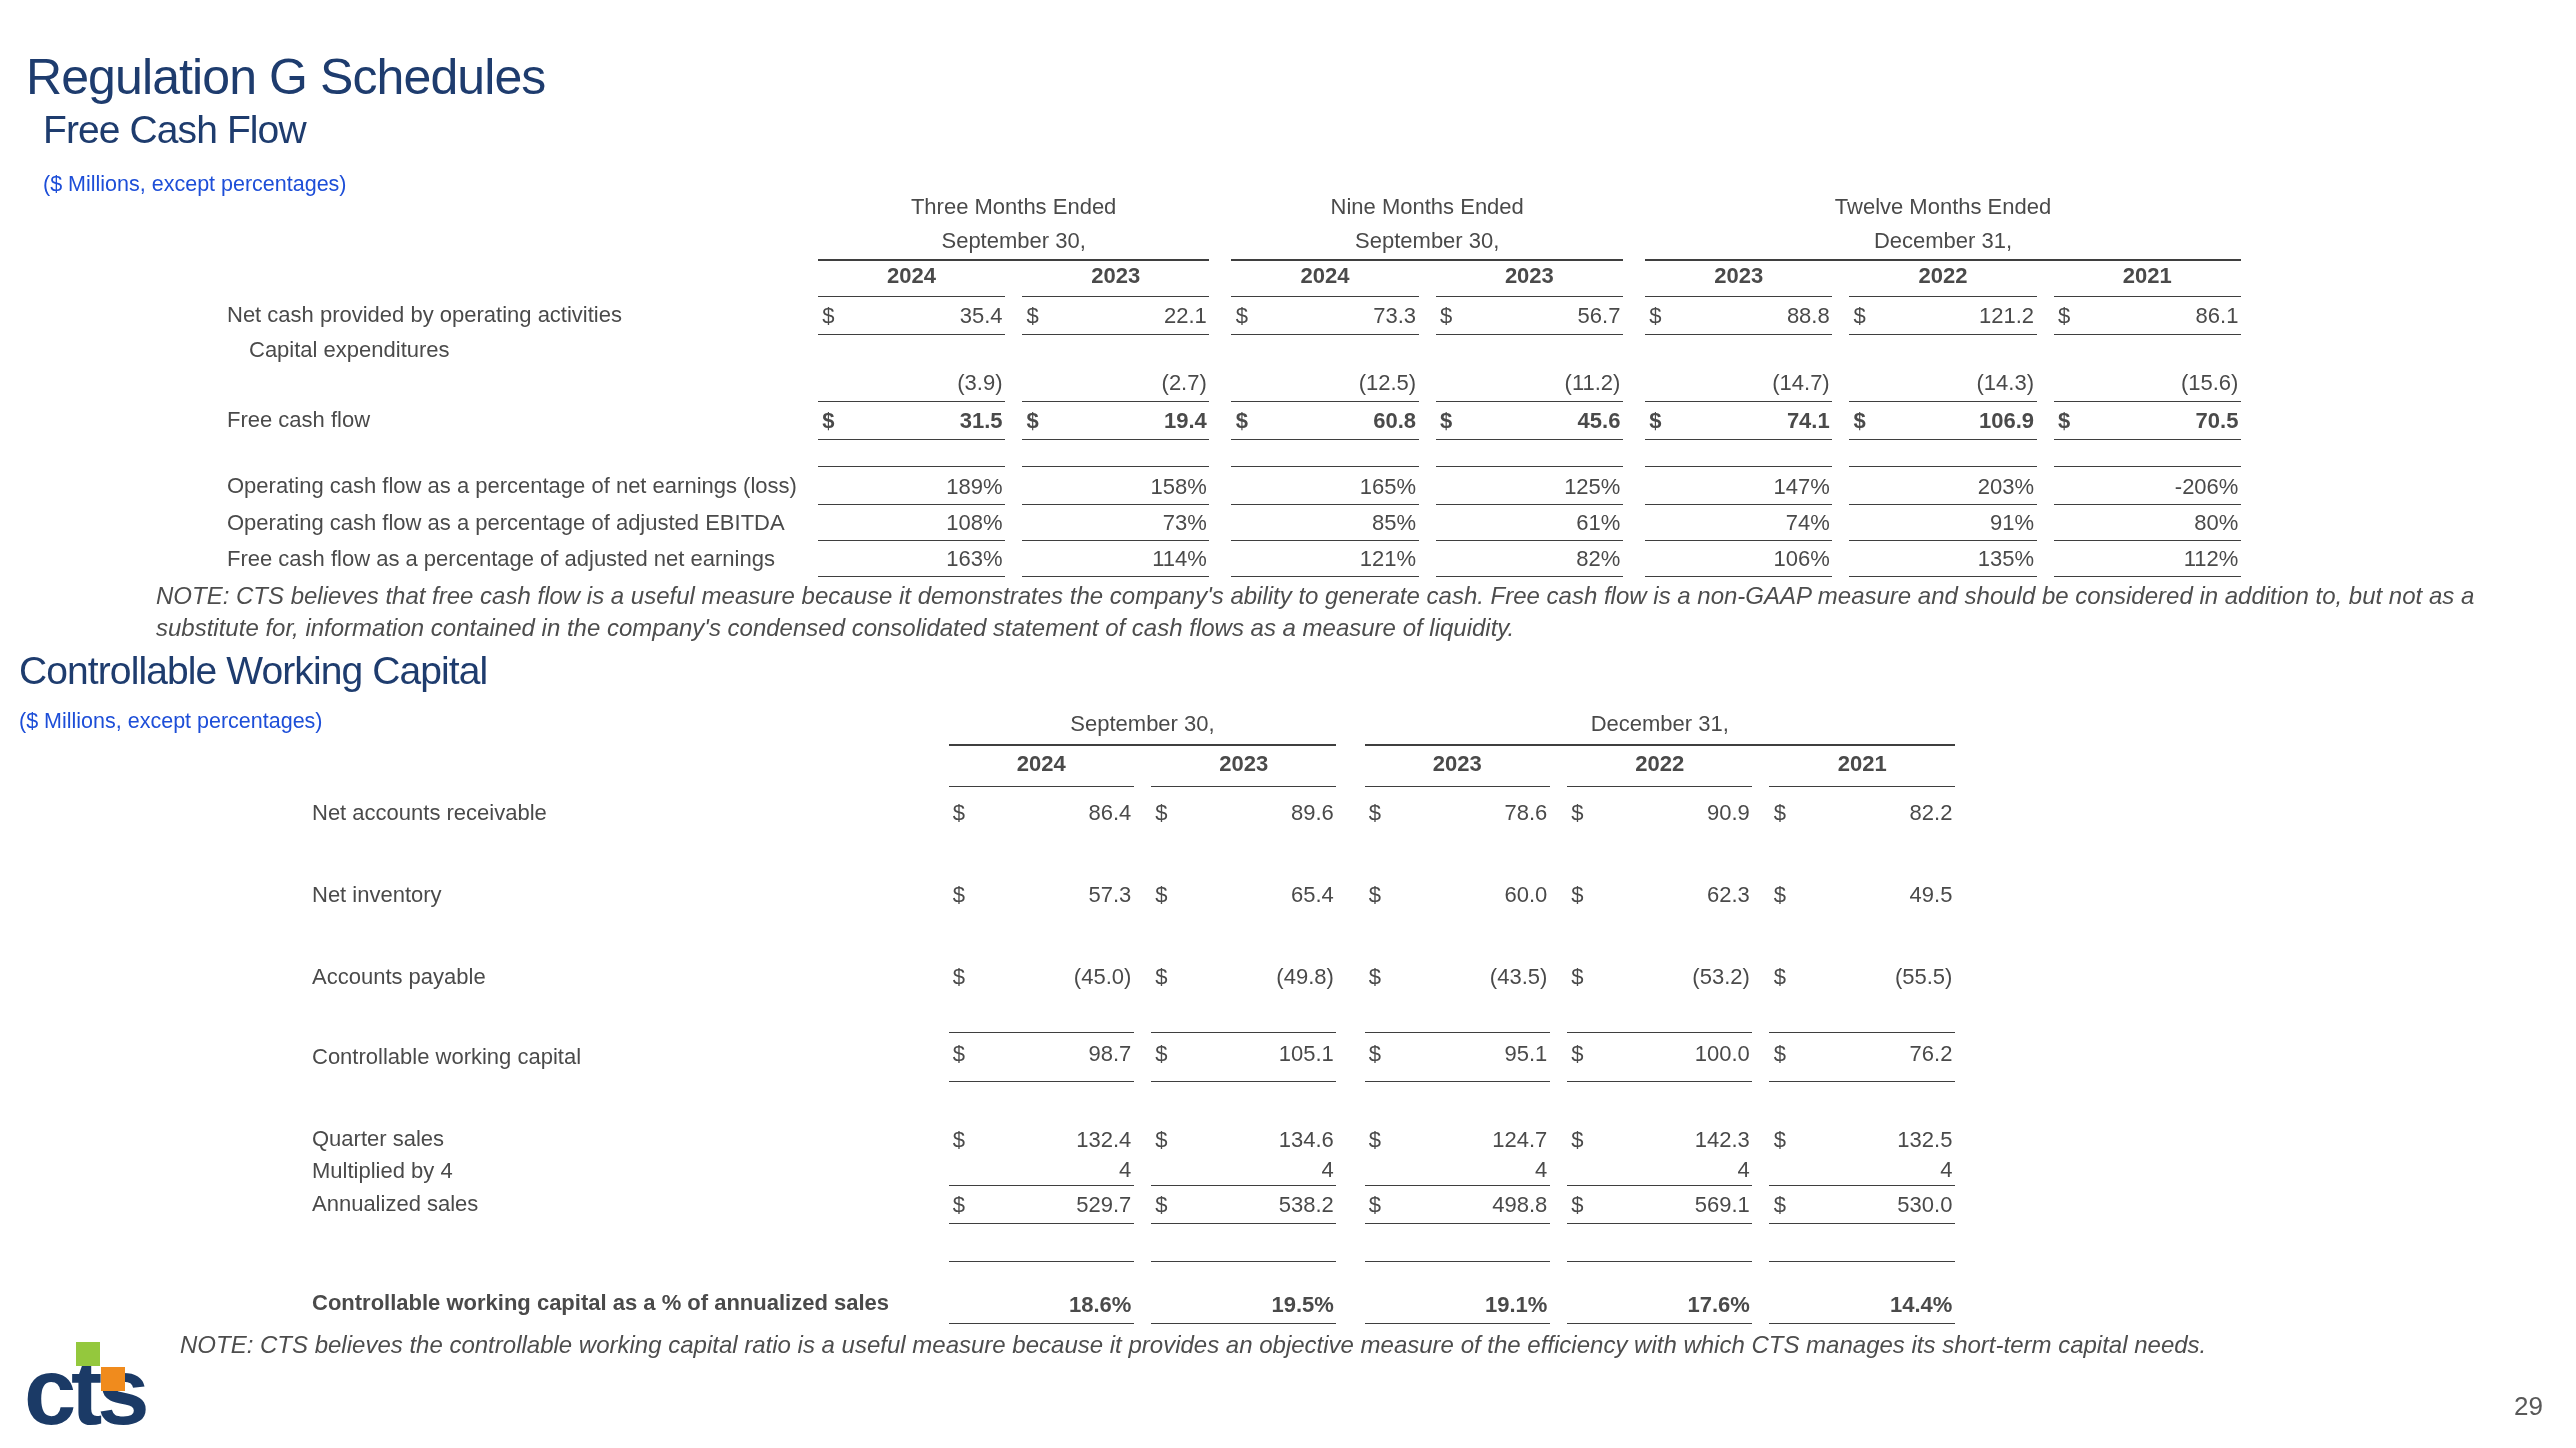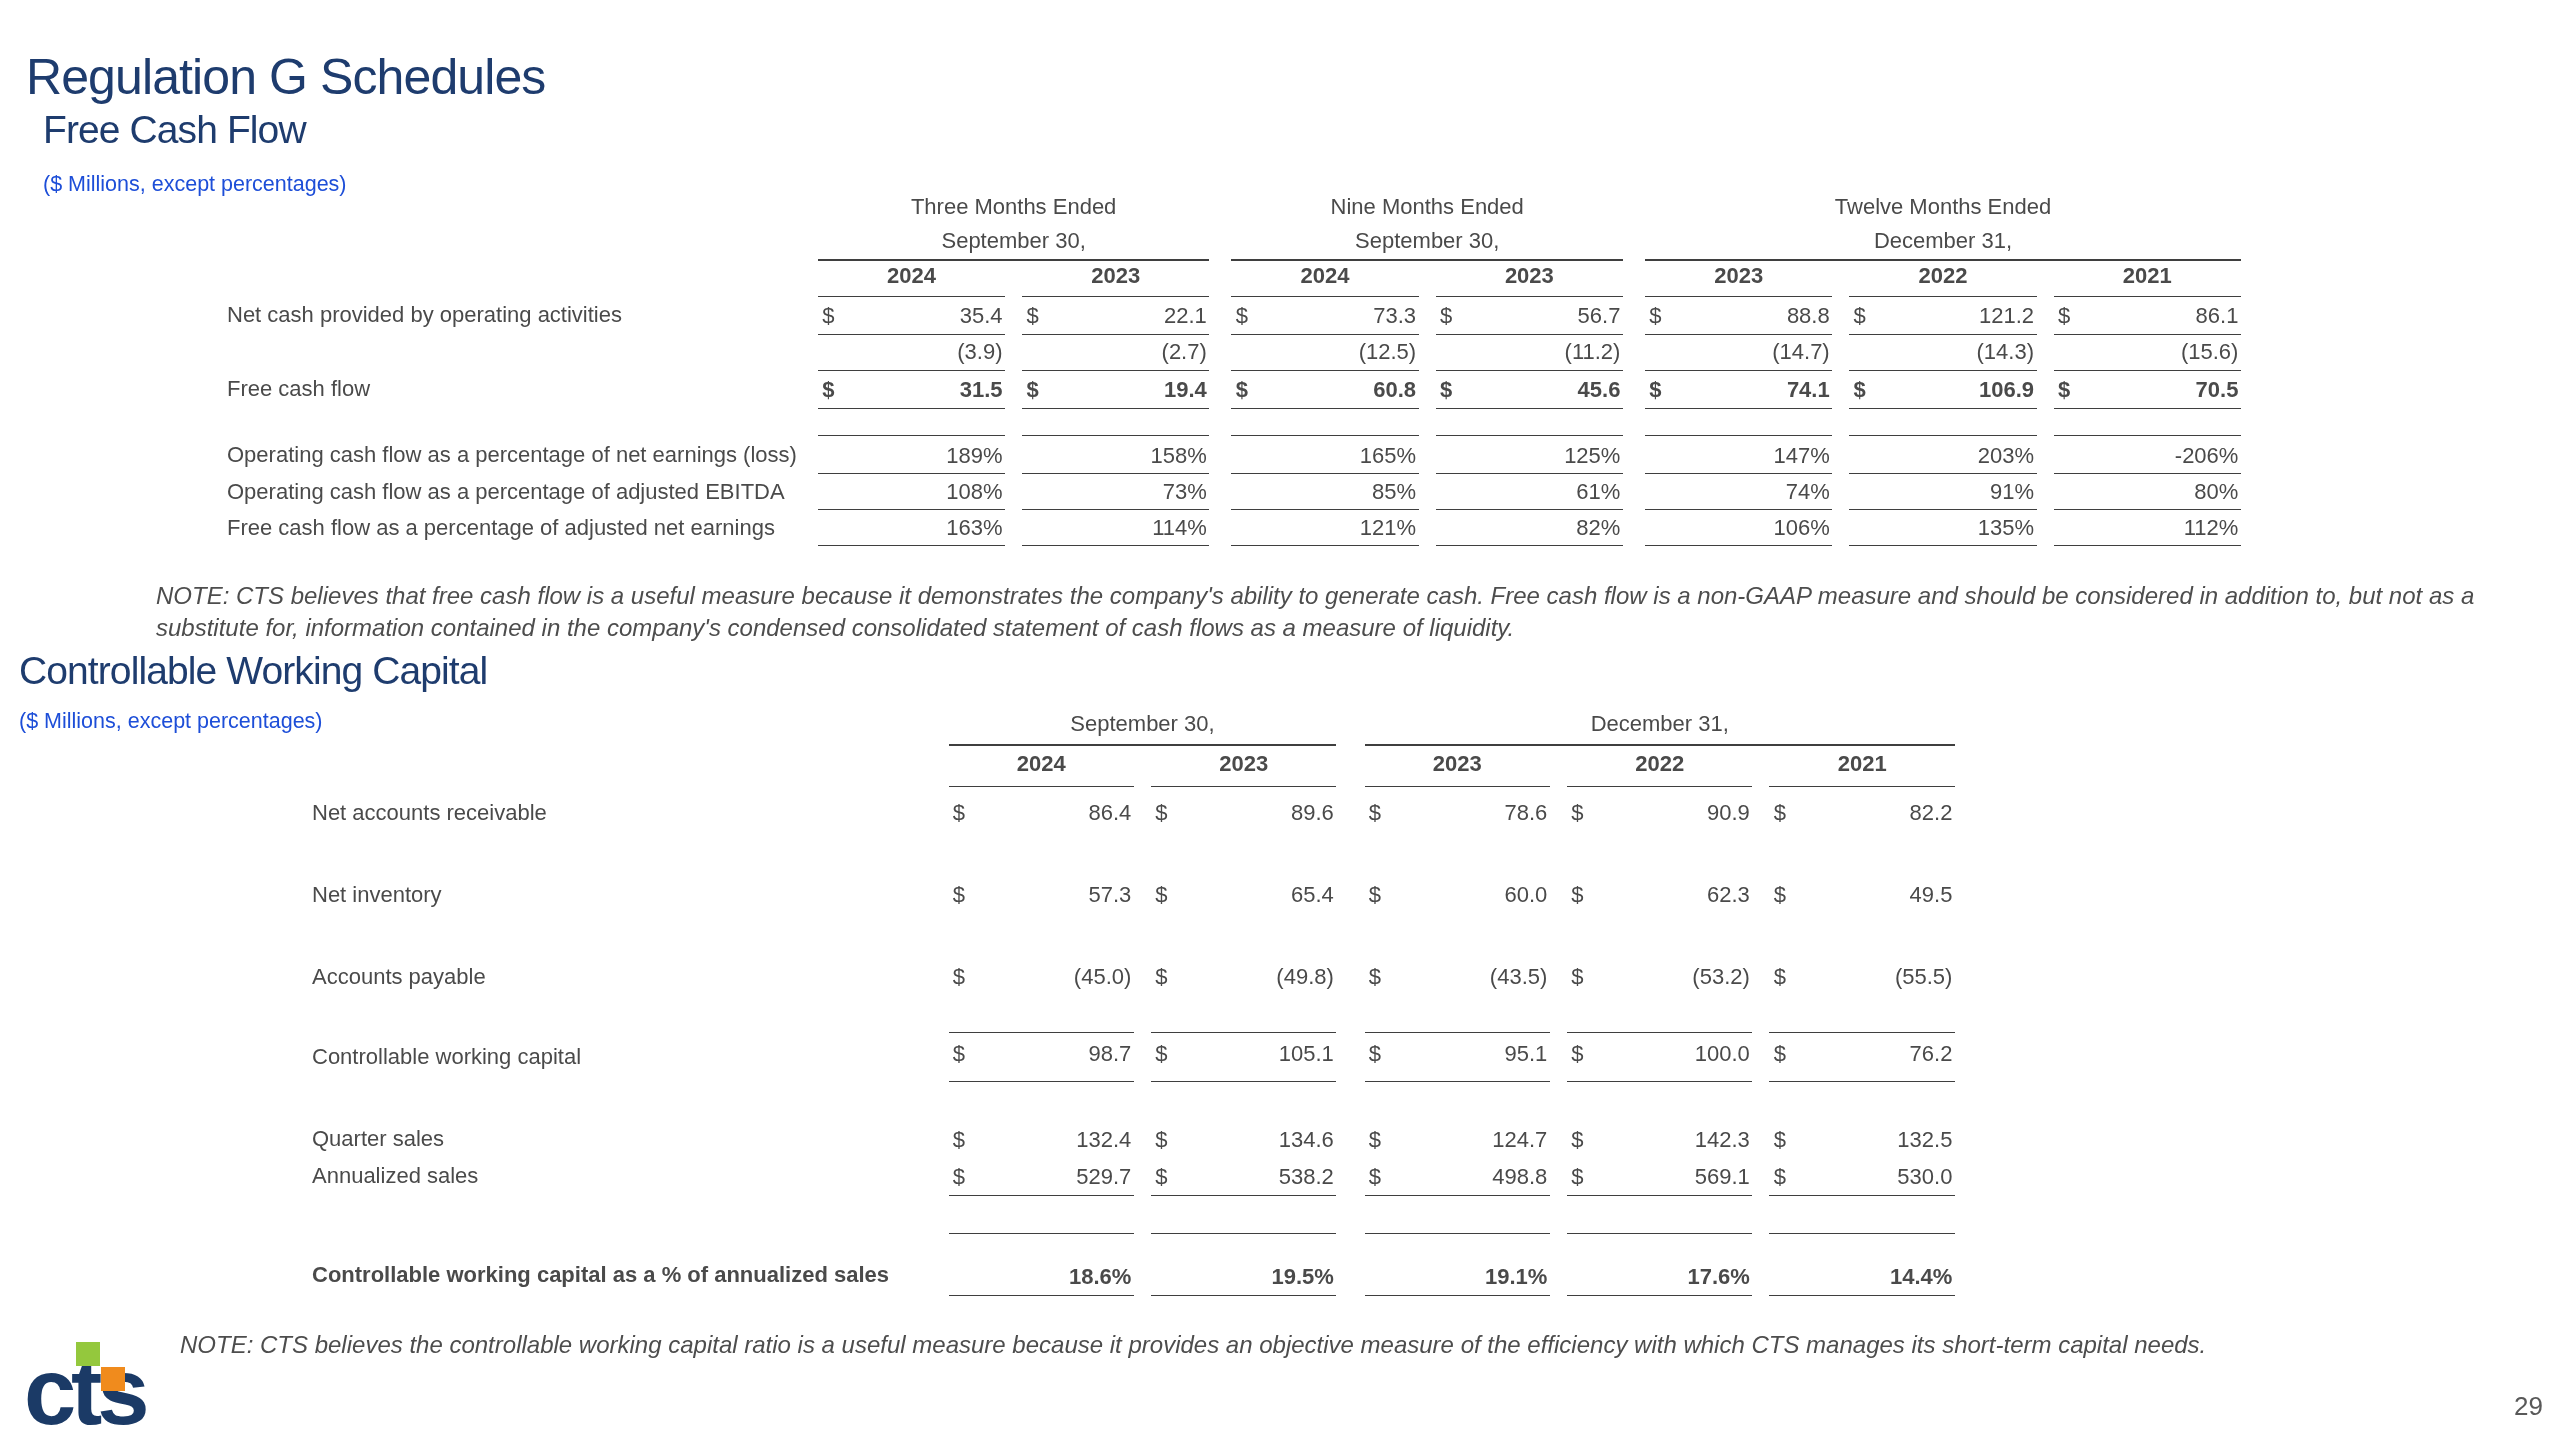--- a/index.html
+++ b/index.html
@@ -140,20 +140,36 @@
         </td>
         <td></td>
     <td class="u">
           <div class="cell">
             <span>$</span>
             <span>86.1</span>
           </div>
         </td>
   </tr>
 
+  <tr style="height:31px;">
+    <td class="lbl indent">Capital expenditures</td>
+    <td></td>
+        <td></td>
+        <td></td>
+        <td></td>
+        <td></td>
+        <td></td>
+        <td></td>
+        <td></td>
+        <td></td>
+        <td></td>
+        <td></td>
+        <td></td>
+        <td></td>
+  </tr>
 
   <tr style="height:36px;">
     <td></td>
     <td class="u">
           <span class="num">(3.9)</span>
         </td>
         <td></td>
     <td class="u">
           <span class="num">(2.7)</span>
         </td>
@@ -566,20 +582,42 @@
         </td>
         <td></td>
     <td class="vbot">
           <div class="cell">
             <span>$</span>
             <span>132.5</span>
           </div>
         </td>
   </tr>
 
+  <tr style="height:23px;">
+    <td class="lbl">Multiplied by 4</td>
+    <td class="u">
+          <span class="num" style="padding-bottom:1.7px;">4</span>
+        </td>
+        <td></td>
+    <td class="u">
+          <span class="num" style="padding-bottom:1.7px;">4</span>
+        </td>
+        <td></td>
+    <td class="u">
+          <span class="num" style="padding-bottom:1.7px;">4</span>
+        </td>
+        <td></td>
+    <td class="u">
+          <span class="num" style="padding-bottom:1.7px;">4</span>
+        </td>
+        <td></td>
+    <td class="u">
+          <span class="num" style="padding-bottom:1.7px;">4</span>
+        </td>
+  </tr>
 
   <tr style="height:38px;">
     <td class="lbl">Annualized sales</td>
     <td class="u">
           <div class="cell">
             <span>$</span>
             <span>529.7</span>
           </div>
         </td>
         <td></td>

